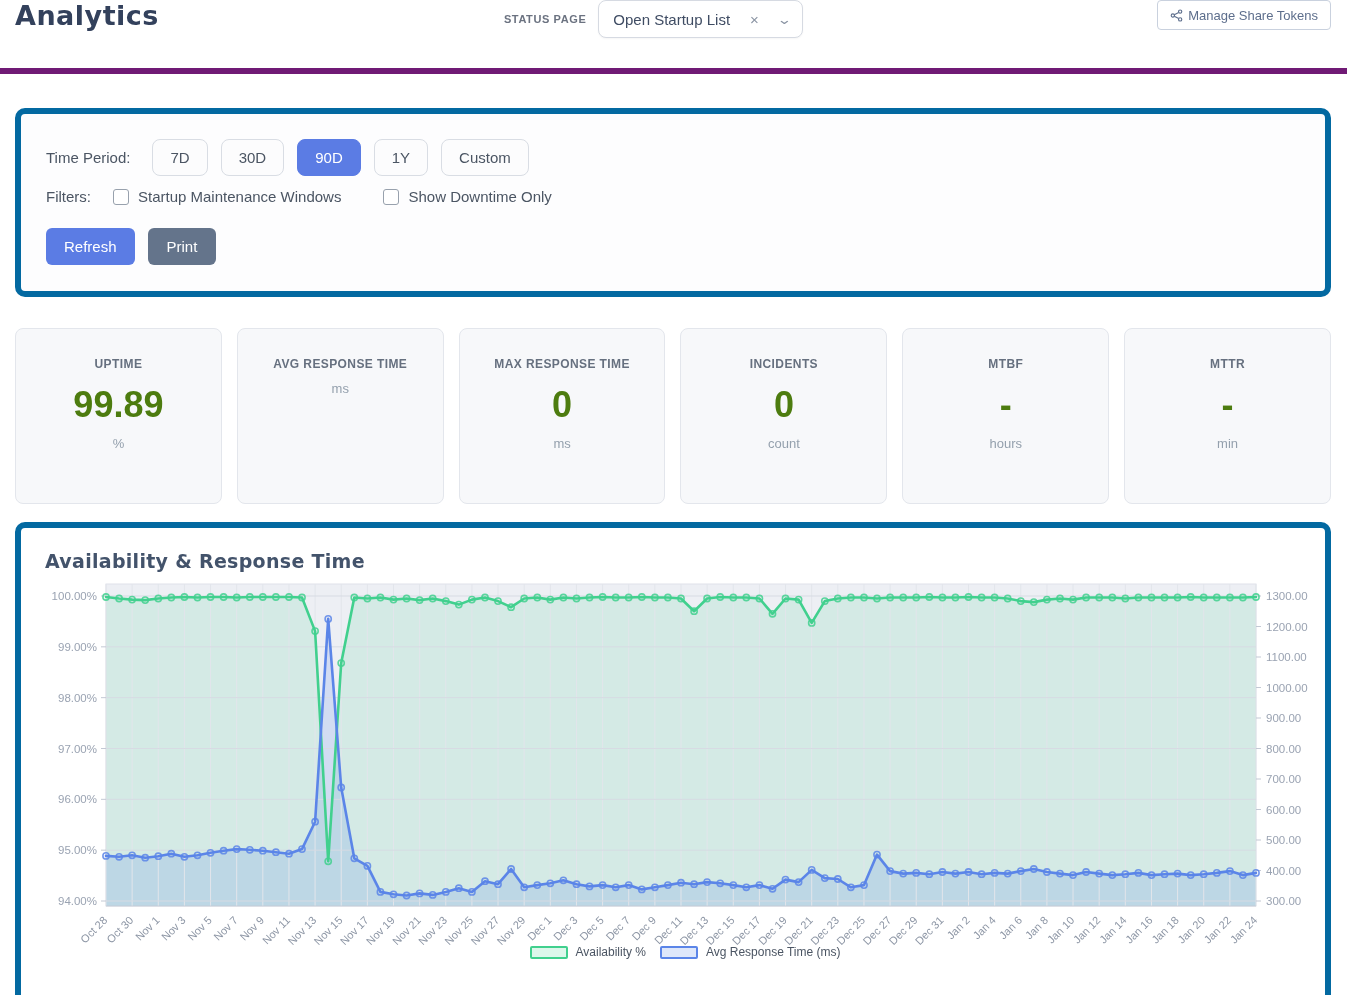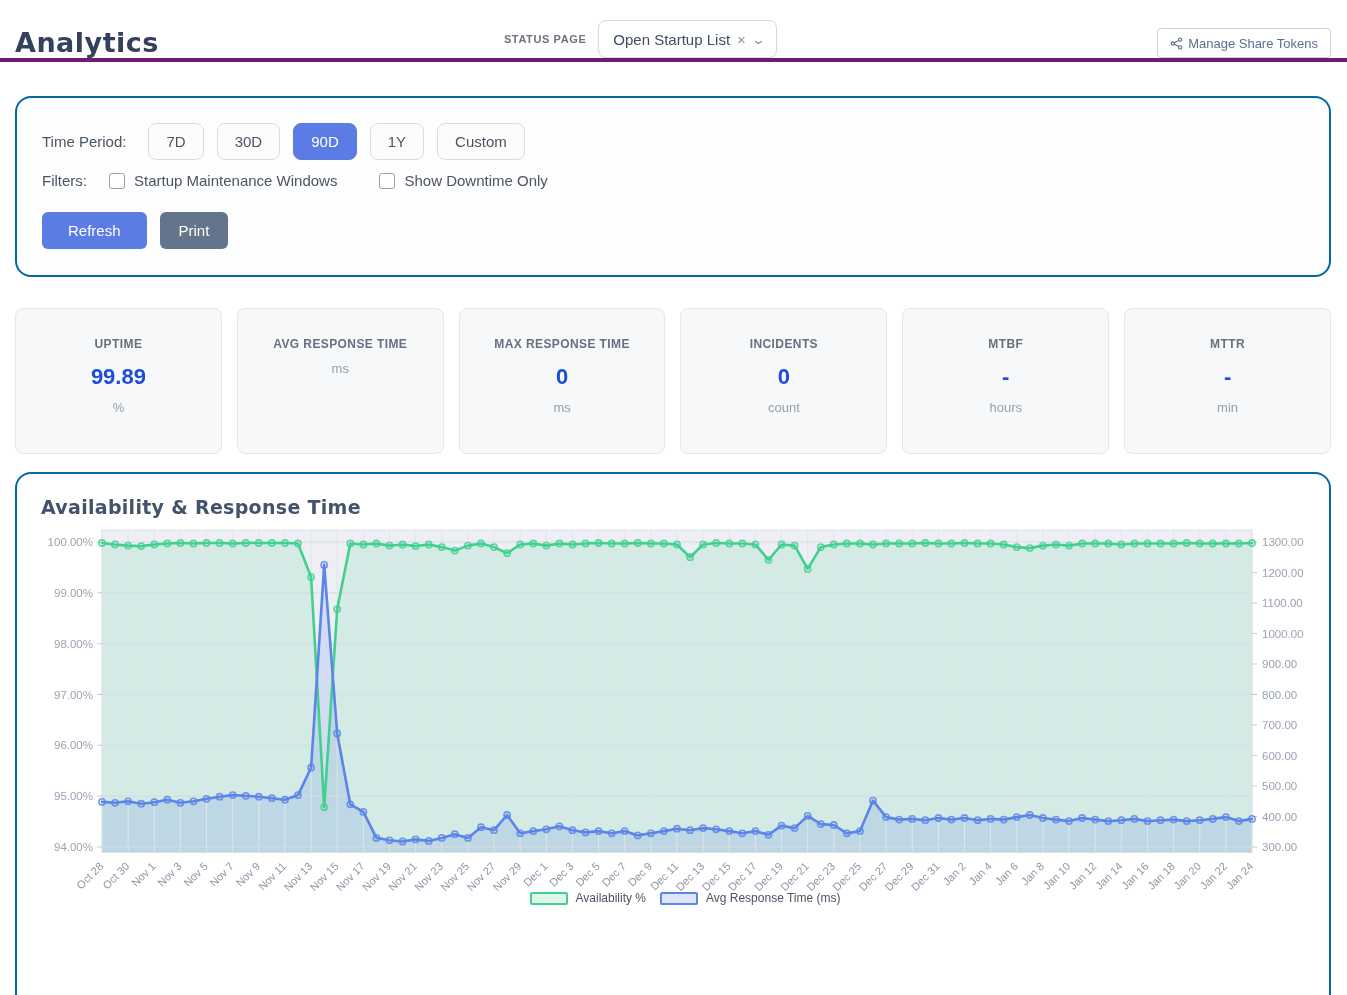--- a/index.html
+++ b/index.html
@@ -1,63 +1,63 @@
 <!DOCTYPE html>
 <html><head>
 <meta charset="utf-8">
 <style>
   * { box-sizing: border-box; margin: 0; padding: 0; }
   html,body { width: 1347px; height: 995px; background: #ffffff;
     font-family: "Liberation Sans", sans-serif; color: #4b5563; overflow: hidden; }
 
   
-  .header { display: flex; align-items: flex-end; height: 62px;
-    padding: 0 16px 0 15px; border-bottom: 4px solid #701a75; }
+  .header { display: flex; align-items: flex-start; height: 74px;
+    padding: 0 16px 0 15px; border-bottom: 6px solid #701a75; }
   .app-title { font-family: "DejaVu Sans", sans-serif; font-weight: 700;
     font-size: 27px; color: #33415c; letter-spacing: .5px; }
   .header-center { display: flex; align-items: center; gap: 12px; margin-left: 345px; }
   .status-label { font-size: 11px; font-weight: 700; letter-spacing: .6px; color: #6b7280; }
-  .dropdown { display: flex; align-items: center; gap: 7px; height: 38px;
+  .dropdown { display: flex; align-items: center; gap: 20px; height: 38px;
     background: #fff; border: 1px solid #d6dae2; border-radius: 8px;
     padding: 0 12px 0 14px; box-shadow: 0 1px 2px rgba(0,0,0,.04); cursor: pointer; }
   .dropdown-value { font-size: 15px; color: #3f4c63; }
   .clear-x { color: #8a94a3; font-size: 15px; cursor: pointer; }
   .chev { color: #8a94a3; font-size: 13px; transform: scaleX(1.4); }
   .header-right { margin-left: auto; }
   .ghost-btn { display: inline-flex; align-items: center; gap: 5px; height: 30px;
     background: #fff; border: 1px solid #c9d1de; border-radius: 4px;
     padding: 0 12px; font-size: 13px; color: #5d6e8c; cursor: pointer; }
   .ghost-btn svg { display:block; }
 
   
-  .panel { margin: 0 16px 0 15px; border: 2px solid #0369a1; border-radius: 16px; background: #fdfdfe; }
+  .panel { margin: 0 16px 0 15px; border: 6px solid #0369a1; border-radius: 10px; background: #fdfdfe; }
   .filter-panel { margin-top: 34px; padding: 25px 25px 26px 25px; }
   .row { display: flex; align-items: center; }
   .row-label { font-size: 15px; color: #4b5563; margin-right: 22px; }
   .period-group { display: flex; gap: 13px; justify-content: center; }
   .period-btn { min-width: 46px; padding: 0 17px; height: 37px; border-radius: 8px;
     border: 1px solid #d9dde4; background: #fcfcfd; color: #4b5563;
     font-size: 15px; font-family: inherit; cursor: pointer; }
   .period-btn.active { background: #5b7ce4; border-color: #5b7ce4; color: #fff; }
   .filters-row { margin-top: 12px; }
   .chk { display: flex; align-items: center; gap: 9px; margin-right: 42px; cursor: pointer; }
   .chk-box { width: 16px; height: 16px; border: 1.5px solid #98a1ad; border-radius: 3px; background: #fff; }
   .chk-label { font-size: 15px; color: #4b5563; }
   .actions-row { margin-top: 23px; gap: 13px; }
-  .btn { height: 37px; padding: 0 26px; border: none; border-radius: 6px;
+  .btn { height: 37px; padding: 0 18px; border: none; border-radius: 6px;
     font-size: 15px; font-family: inherit; color: #fff; cursor: pointer; }
   .btn-primary { background: #5b7ce4; }
   .btn-secondary { background: #64748b; padding: 8px 19px; }
 
   
   .stats-row { display: flex; gap: 15px; margin: 31px 16px 0 15px; }
-  .stat-card { flex: 1; height: 146px; background: #f7f8fa; border: 1px solid #e3e6ec;
+  .stat-card { flex: 1; height: 176px; background: #f7f8fa; border: 1px solid #e3e6ec;
     border-radius: 8px; text-align: center; padding-top: 28px; }
   .stat-label { font-size: 12px; font-weight: 700; letter-spacing: .4px; color: #66707f; }
-  .stat-value { font-size: 22px; font-weight: 700; color: #1d4ed8; margin-top: 13px; }
+  .stat-value { font-size: 36px; font-weight: 700; color: #4d7c0f; margin-top: 13px; }
   .stat-unit { font-size: 13px; color: #94a0ad; margin-top: 10px; }
 
   
   .chart-panel { margin-top: 18px; background: #fff; padding: 22px 0 14px 24px; height: 632px; }
   .chart-title { font-family: "DejaVu Sans", sans-serif; font-weight: 700;
     font-size: 19px; color: #43536b; letter-spacing: .3px; }
   #chart-svg { display: block; margin-top: 7px; }
   .legend { display: flex; justify-content: center; align-items: flex-end; gap: 14px; margin-top: -26px; }
   .legend-item { display: flex; align-items: center; gap: 8px; }
   .swatch { width: 38px; height: 13px; border-radius: 2px; }

